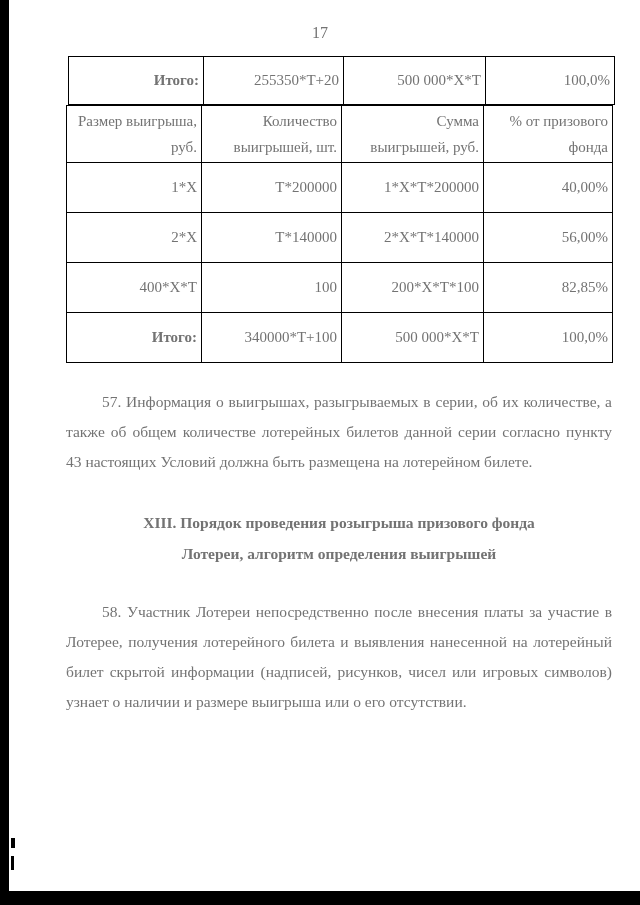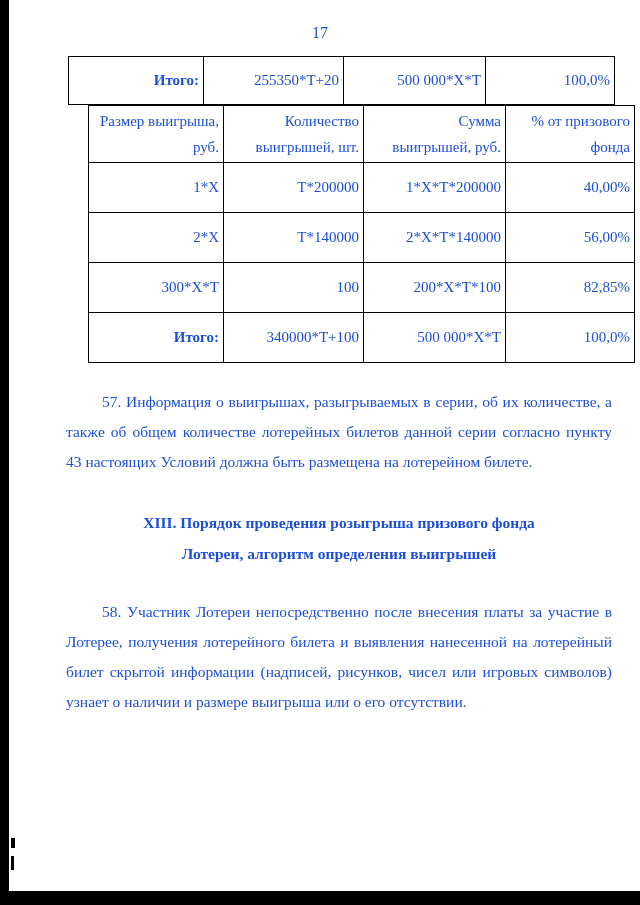--- a/index.html
+++ b/index.html
@@ -2,21 +2,21 @@
 <html><head>
 <meta charset="utf-8">
 <style>
   html, body { margin: 0; padding: 0; background: #e8e8e8; }
   .page {
     position: relative;
     width: 640px;
     height: 905px;
     background: #ffffff;
     font-family: "Liberation Serif", "DejaVu Serif", serif;
-    color: #1d4ed8;
+    color: #737373;
     overflow: hidden;
     box-sizing: border-box;
   }
   
   .scan-left {
     position: absolute; left: 0; top: 0; width: 9px; height: 905px;
     background: #000;
   }
   .scan-bottom {
     position: absolute; left: 0; bottom: 0; width: 640px; height: 14px;
@@ -45,21 +45,21 @@
   .col-2 { width: 140px; }
   .col-3 { width: 142px; }
   .col-4 { width: 129px; }
 
   .table-caption {
     margin: 28px 28px 10px 0;
     text-align: right;
     font-size: 15.5px;
   }
 
-  .table9 { width: 546px; margin: 0 0 0 88px; }
+  .table9 { width: 546px; margin: 0 0 0 66px; }
   .table9 th { height: 56px; white-space: pre-line; line-height: 26px; }
   .table9 td { height: 50px; }
   .cell-bold { font-weight: bold; }
 
   .content {
     margin: 24px 28px 0 66px;
   }
   .body-text {
     margin: 0;
     font-size: 15.5px;
@@ -132,21 +132,21 @@
         <td>1*Х*Т*200000</td>
         <td>40,00%</td>
       </tr>
       <tr>
         <td>2*Х</td>
         <td>Т*140000</td>
         <td>2*Х*Т*140000</td>
         <td>56,00%</td>
       </tr>
       <tr>
-        <td>300*Х*Т</td>
+        <td>400*Х*Т</td>
         <td>100</td>
         <td>200*Х*Т*100</td>
         <td>82,85%</td>
       </tr>
       <tr>
         <td class="cell-bold">Итого:</td>
         <td>340000*Т+100</td>
         <td>500 000*Х*Т</td>
         <td>100,0%</td>
       </tr>

